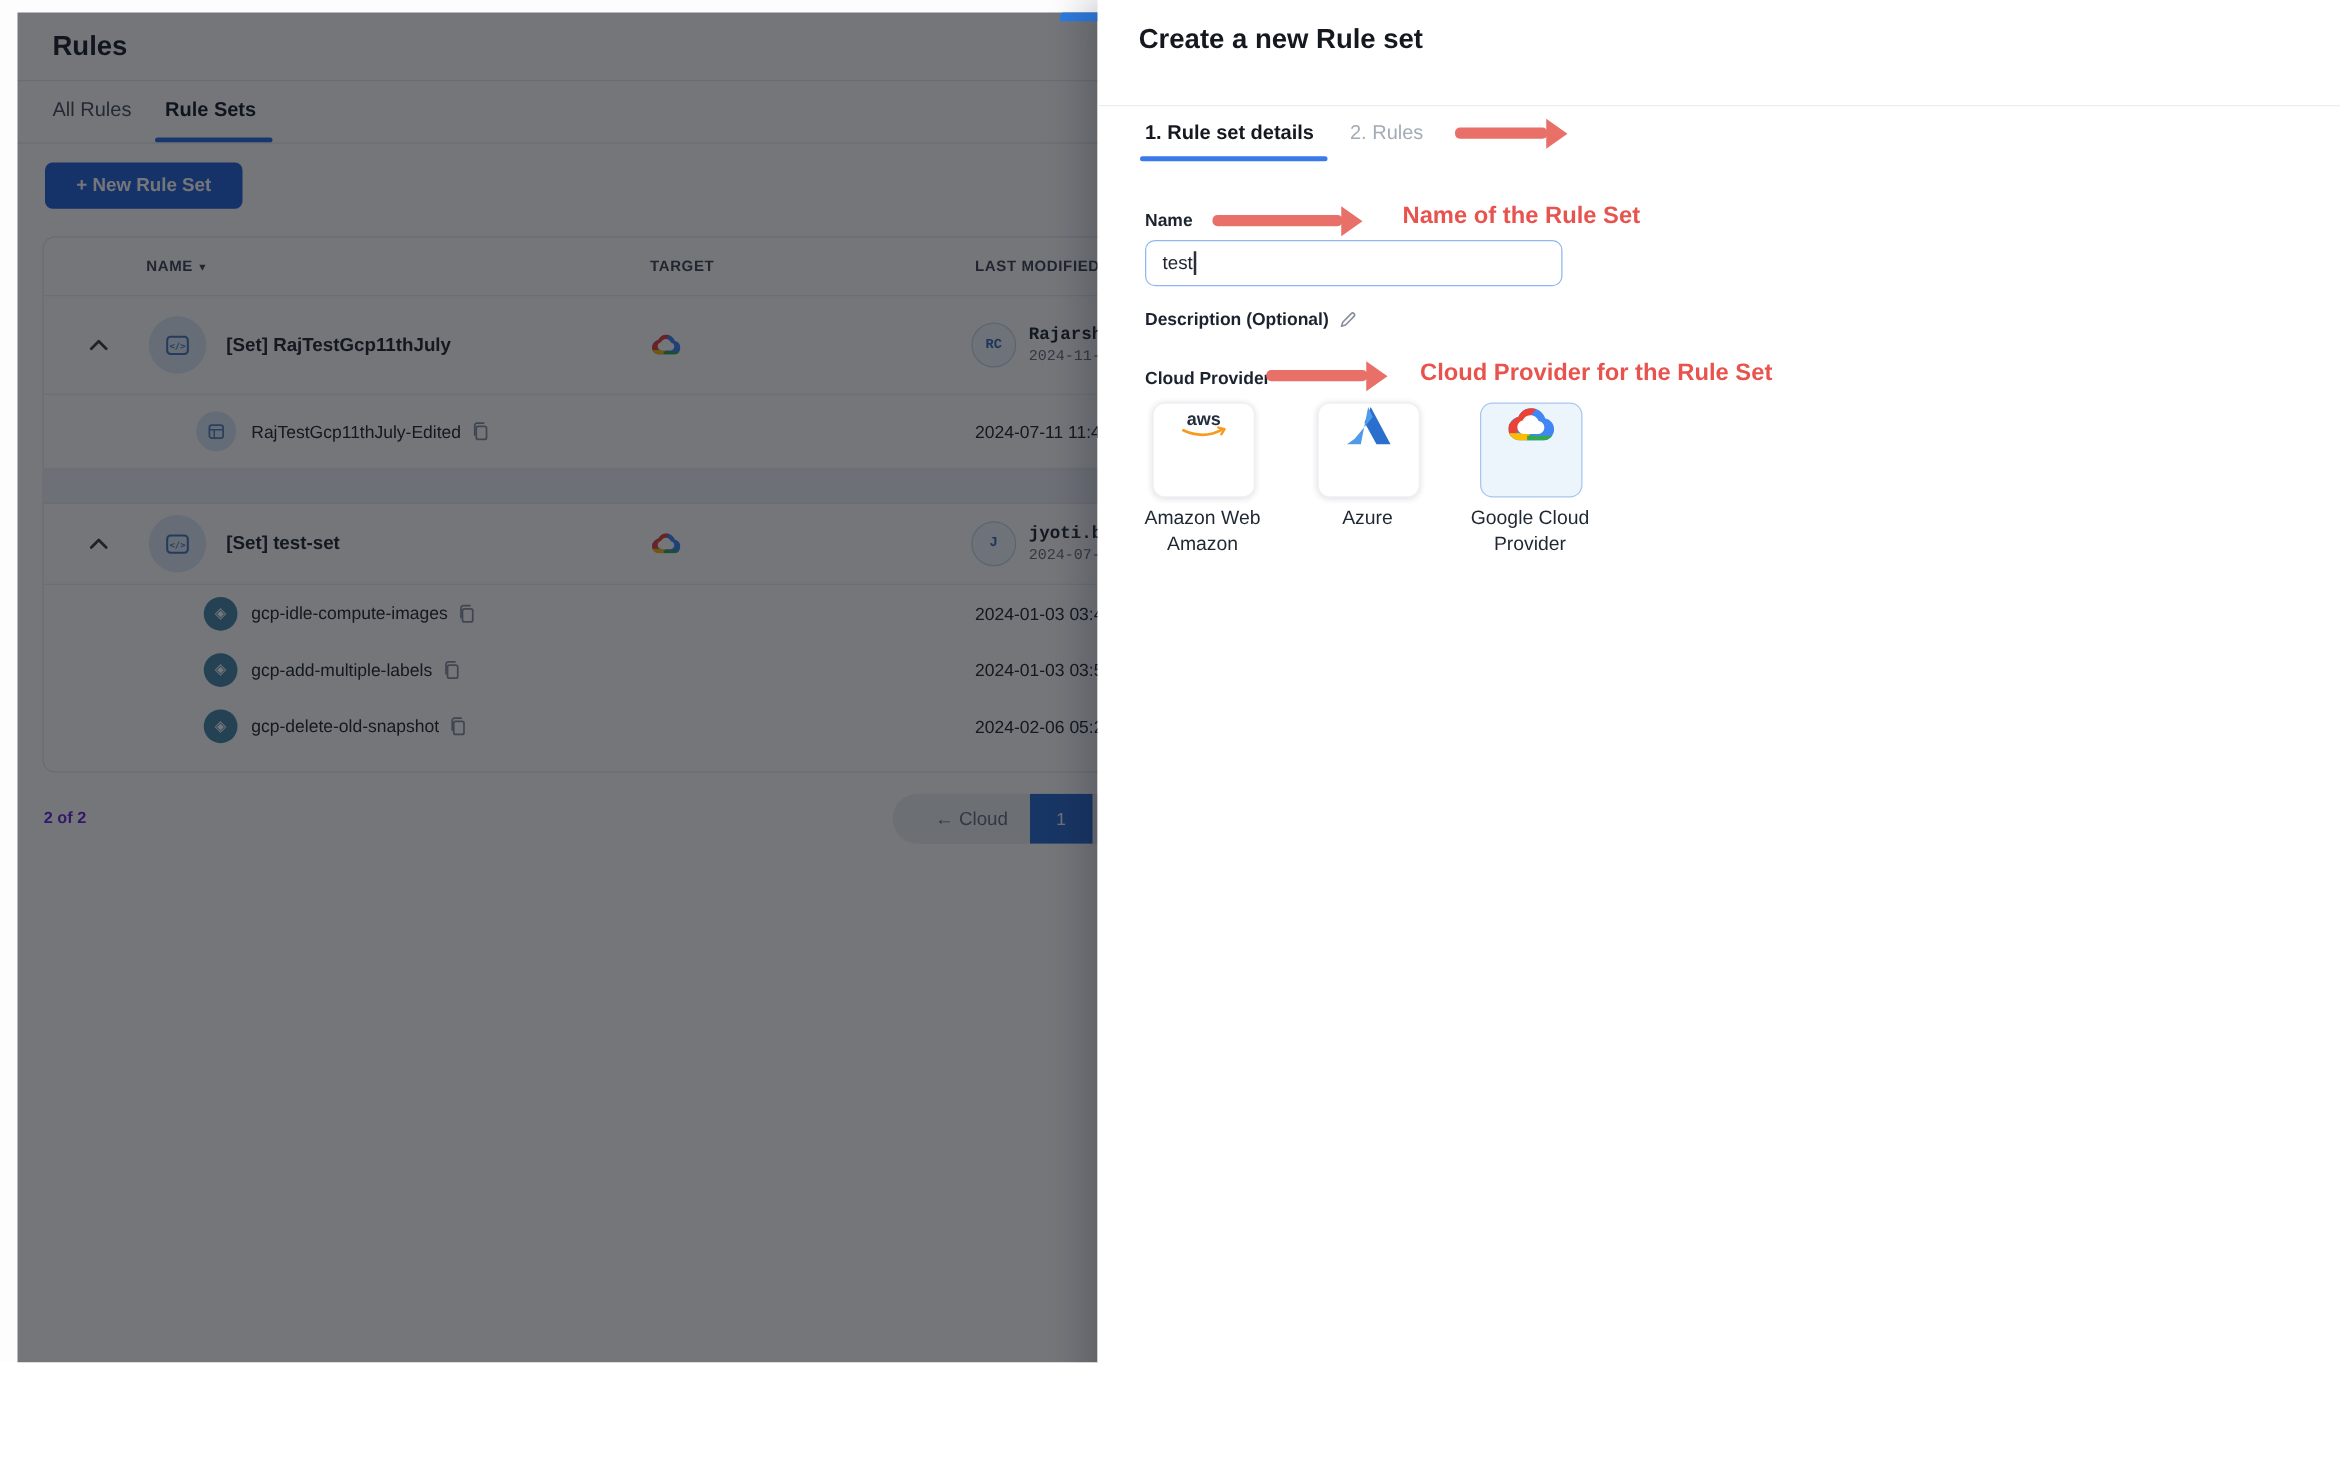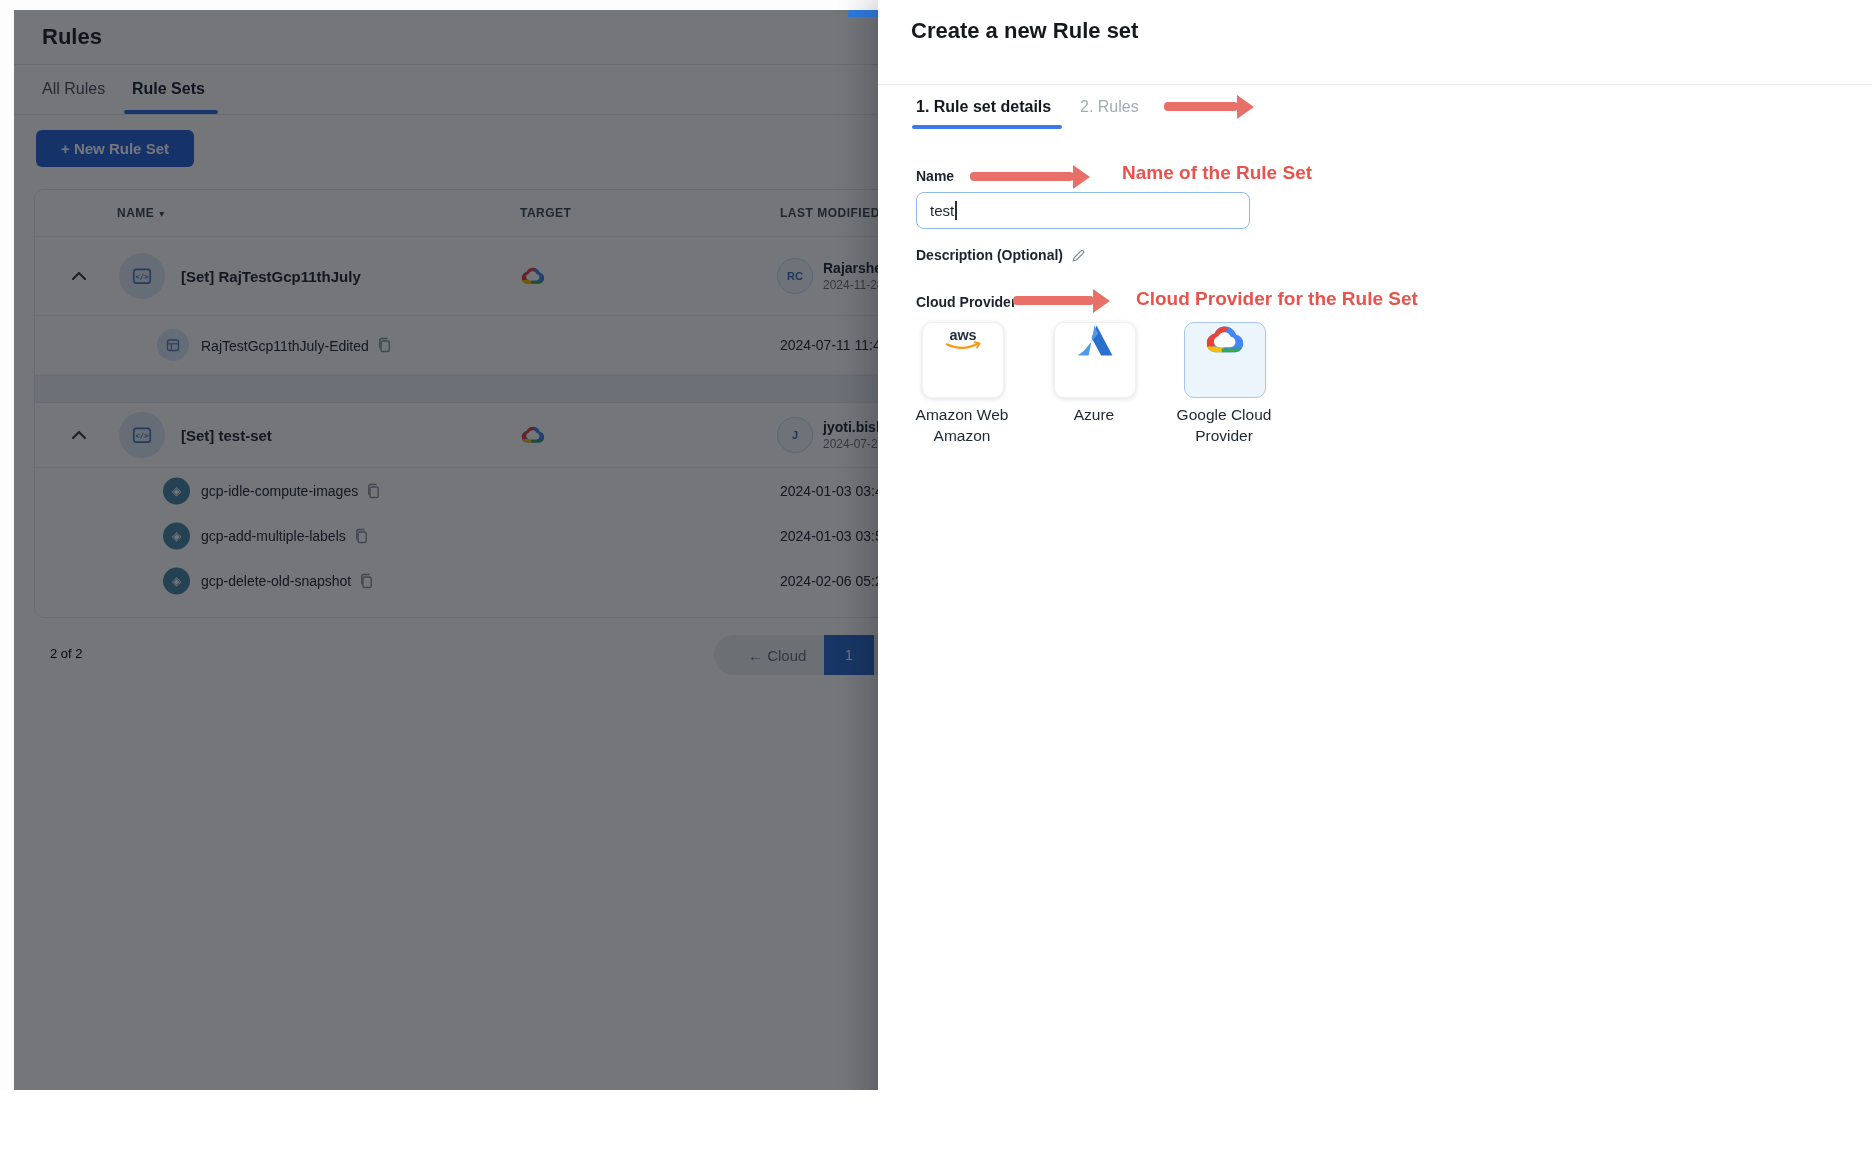--- a/index.html
+++ b/index.html
@@ -29,36 +29,36 @@
   .childrow.slim{height:45px;border-bottom:none;}
   .groupgap{height:26px;background:#f0f2f5;border-top:1px solid #e6e8ec;border-bottom:1px solid #e6e8ec;}
   .cardpad{height:14px;}
 
   .chev{position:absolute;left:36px;top:50%;transform:translateY(-50%);width:16px;height:10px;}
   .seticon{position:absolute;left:84px;top:50%;transform:translateY(-50%);width:46px;height:46px;border-radius:50%;
       background:#dfeaf7;display:flex;align-items:center;justify-content:center;}
   .seticon svg{display:block;}
   .setname{position:absolute;left:146px;top:50%;transform:translateY(-50%);font-size:15px;font-weight:600;color:#222a35;}
   .target-ico{position:absolute;left:485px;top:50%;transform:translateY(-50%);}
-  .who{position:absolute;left:742px;top:50%;transform:translateY(-50%);display:flex;align-items:center;gap:10px;}
+  .who{position:absolute;left:742px;top:50%;transform:translateY(-50%);display:flex;align-items:center;gap:10px;font-family:Liberation Mono, monospace;}
   .avatar{width:34px;height:34px;border-radius:50%;background:#f2f7fd;border:1px solid #c9d7ea;
       display:flex;align-items:center;justify-content:center;font-size:11px;font-weight:700;color:#3a6db5;flex:0 0 auto;}
   .who-name{font-size:14px;font-weight:600;color:#242c37;white-space:nowrap;}
   .who-date{font-size:12px;color:#6b7380;margin-top:2px;white-space:nowrap;}
 
   .subicon{position:absolute;left:122px;top:50%;transform:translateY(-50%);width:32px;height:32px;border-radius:50%;
       background:#dbe9f8;display:flex;align-items:center;justify-content:center;}
   .gcpicon{position:absolute;left:128px;top:50%;transform:translateY(-50%);width:27px;height:27px;border-radius:50%;
       background:#4a8aa8;display:flex;align-items:center;justify-content:center;color:#fff;font-size:12px;line-height:1;}
   .rulename{position:absolute;left:166px;top:50%;transform:translateY(-50%);font-size:14px;color:#242b35;display:flex;align-items:center;gap:8px;white-space:nowrap;}
   .childrow.slim .rulename{left:166px;}
   .copyicon{display:inline-block;}
   .rowdate{position:absolute;left:745px;top:50%;transform:translateY(-50%);font-size:14px;color:#222a35;white-space:nowrap;}
 
-  .pag-summary{position:absolute;left:36px;top:636px;font-size:13px;font-weight:400;color:#000000;}
+  .pag-summary{position:absolute;left:21px;top:636px;font-size:13px;font-weight:700;color:#6d28d9;}
   .pag-pill{position:absolute;left:700px;top:625px;width:310px;height:40px;background:#eceef2;border-radius:20px;overflow:hidden;}
   .pag-prev{position:absolute;left:34px;top:0;height:40px;display:flex;align-items:center;font-size:15px;color:#6a7380;}
   .pag-page{position:absolute;left:110px;top:0;width:50px;height:40px;background:#2e6fd0;color:#eef3fb;
       display:flex;align-items:center;justify-content:center;font-size:14px;}
 
   
   .dim{position:absolute;left:14px;top:10px;width:864px;height:1128px;background:rgba(7,11,17,0.56);z-index:10;}
   .top-sliver{position:absolute;left:848px;top:10px;width:44px;height:7px;background:#2e7be0;border-radius:3px 3px 0 0;z-index:12;}
 
   

